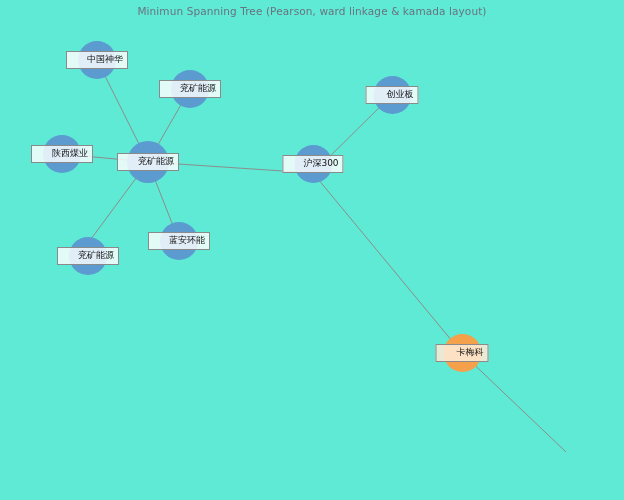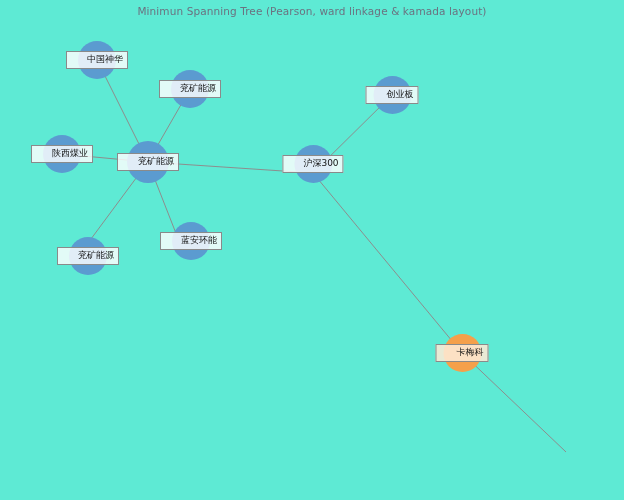--- a/index.html
+++ b/index.html
@@ -120,21 +120,21 @@
         <div class="node-label">陕西煤业</div>
       </div>
       <div class="graph-node node-blue" style="left: 148px; top: 162px;">
         <div class="node-disc" style="width: 42px; height: 42px;"></div>
         <div class="node-label">兖矿能源</div>
       </div>
       <div class="graph-node node-blue" style="left: 88px; top: 243px; margin-top: 13px;">
         <div class="node-disc" style="width: 38px; height: 38px;"></div>
         <div class="node-label">兖矿能源</div>
       </div>
-      <div class="graph-node node-blue" style="left: 191px; top: 241px; align-items: center;">
+      <div class="graph-node node-blue" style="left: 179px; top: 241px; align-items: center;">
         <div class="node-disc" style="width: 38px; height: 38px;"></div>
         <div class="node-label">蓝安环能</div>
       </div>
       <div class="graph-node node-blue" style="left: 392px; top: 95px; border-radius: 8px;">
         <div class="node-disc" style="width: 38px; height: 38px;"></div>
         <div class="node-label">创业板</div>
       </div>
       <div class="graph-node node-blue" style="left: 313px; top: 164px;">
         <div class="node-disc" style="width: 38px; height: 38px;"></div>
         <div class="node-label">沪深300</div>

